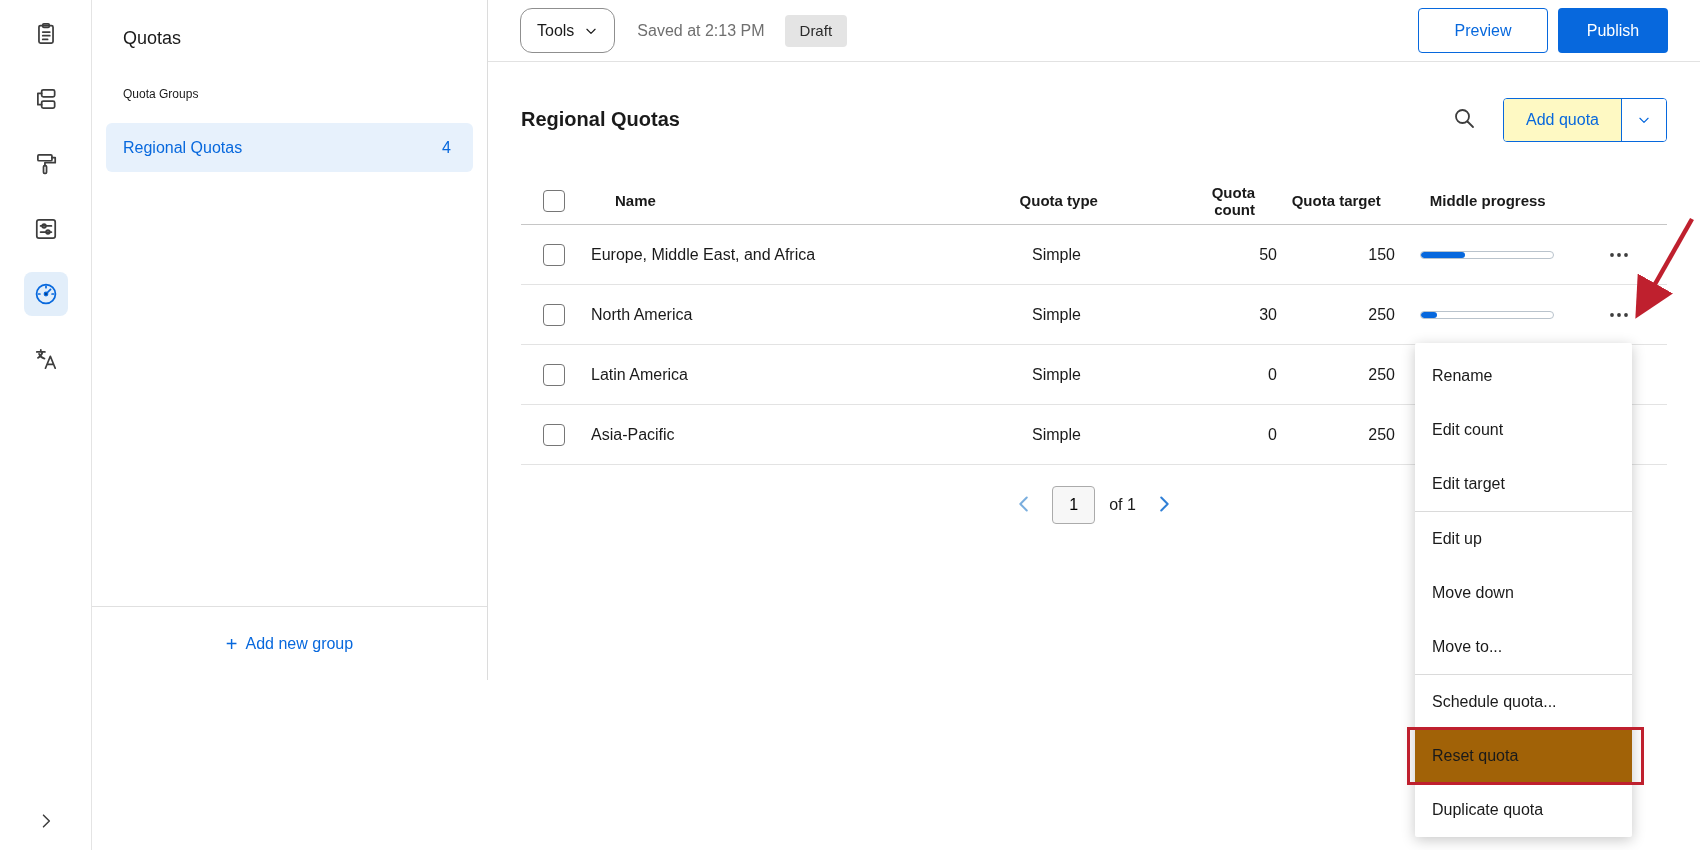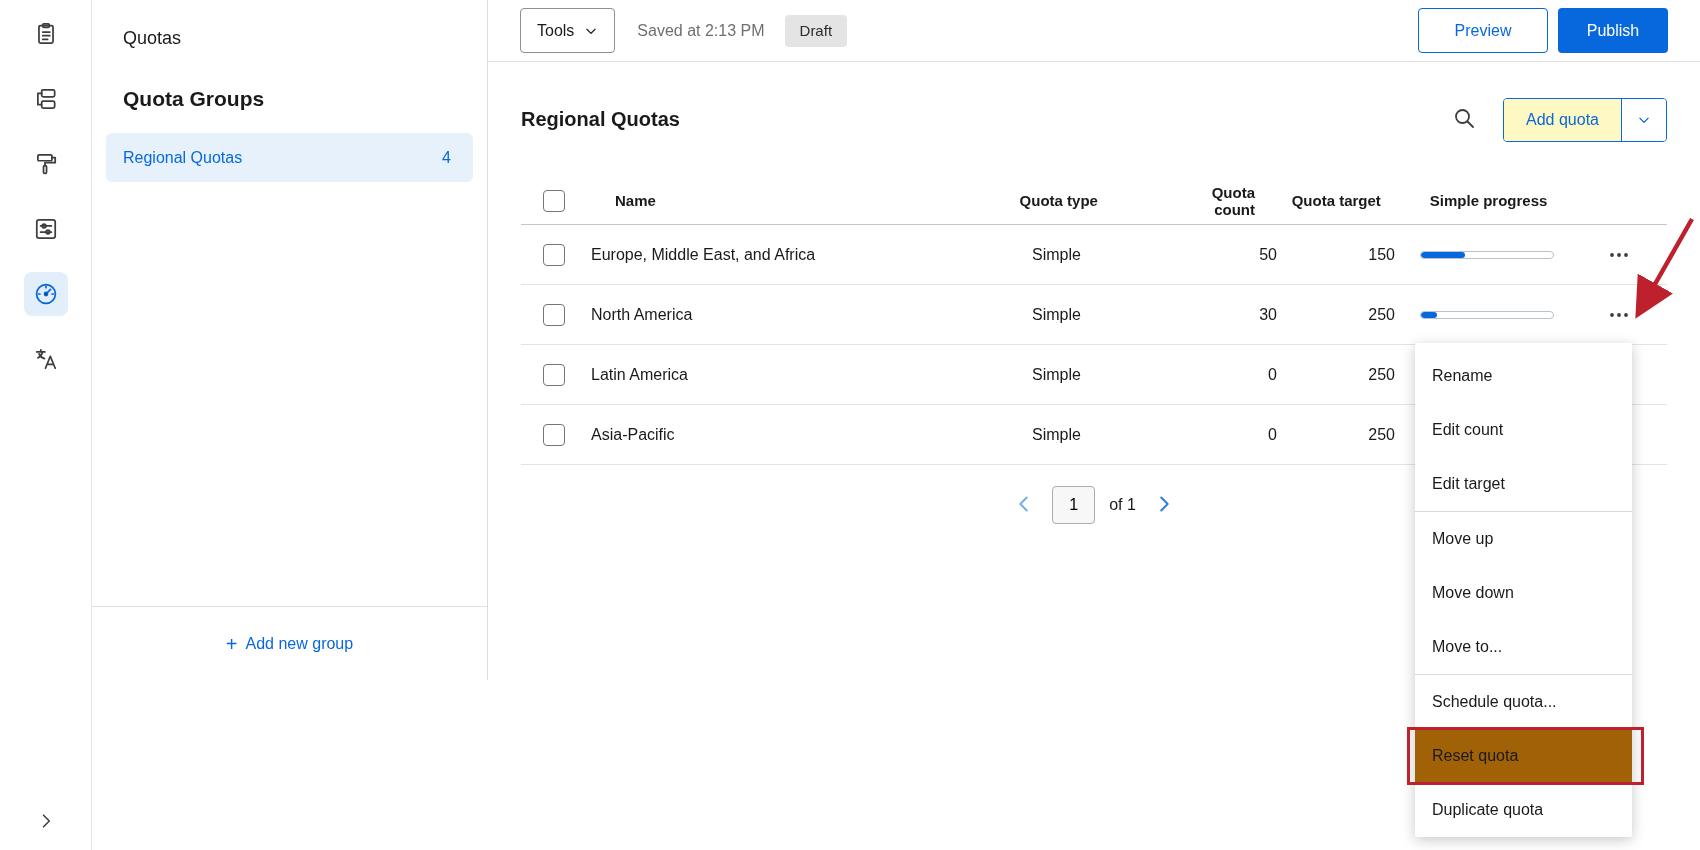--- a/index.html
+++ b/index.html
@@ -17,36 +17,36 @@
                    stroke-linecap:round; stroke-linejoin:round; }
   .rail-item.selected svg { stroke:#0768dd; }
   .rail-collapse { position:absolute; bottom:14px; left:28px; width:36px; height:28px;
                    background:transparent; border:none; cursor:pointer; }
   .rail-collapse svg { width:20px; height:20px; stroke:#3d3d3d; fill:none; stroke-width:1.8;
                        stroke-linecap:round; stroke-linejoin:round; }
 
   
   .panel { width:396px; height:680px; border-right:1px solid #dcdcdc; position:relative; }
   .panel-title { font-size:18px; font-weight:500; padding:28px 0 0 31px; }
-  .panel-section { font-size:21px; font-weight:700; padding:38px 0 0 31px; }
+  .panel-section { font-size:12px; font-weight:400; padding:38px 0 0 31px; }
   .group-item { margin:22px 14px 0 14px; height:49px; border-radius:6px; display:flex;
                 align-items:center; padding:0 22px 0 17px; cursor:pointer; font-size:16px; }
   .group-item.selected { background:#e7f1fc; color:#0768dd; }
   .group-item .count { margin-left:auto; font-size:16px; }
   .panel-footer { position:absolute; bottom:0; left:0; right:0; height:74px;
                   border-top:1px solid #e0e0e0; display:flex; align-items:center; justify-content:center; }
   .add-group { background:none; border:none; color:#0768dd; font-size:16px;
                font-family:inherit; cursor:pointer; display:flex; align-items:center; gap:8px; }
   .add-group .plus { font-size:20px; line-height:1; }
 
   
   .main { flex:1; display:flex; flex-direction:column; position:relative; }
   .topbar { height:62px; border-bottom:1px solid #e2e2e2; display:flex; align-items:center;
             padding:0 32px; }
-  .tools-btn { height:45px; padding:0 16px; border:1px solid #8f8f8f; border-radius:4px;
+  .tools-btn { height:45px; padding:0 16px; border:1px solid #8f8f8f; border-radius:12px;
                background:#fff; font-size:16px; font-family:inherit; color:#1a1a1a;
                display:flex; align-items:center; gap:10px; cursor:pointer; }
   .tools-btn svg, .split-caret svg { width:14px; height:14px; fill:none; stroke-width:2;
                stroke-linecap:round; stroke-linejoin:round; }
   .tools-btn svg { stroke:#1a1a1a; }
   .saved { color:#6f6f6f; font-size:16px; margin-left:22px; }
   .draft-badge { margin-left:20px; background:#e4e4e4; border-radius:4px; height:32px;
                  padding:0 15px; display:flex; align-items:center; font-size:15px; color:#2b2b2b; }
   .topbar .spacer { flex:1; }
   .btn-preview { height:45px; width:130px; border:1px solid #0768dd; border-radius:4px;
@@ -238,21 +238,21 @@
         </div>
       </div>
 
       <div class="table">
         <div class="thead">
           <span class="cb"></span>
           <span class="col-name">Name</span>
           <span class="col-type">Quota type</span>
           <span class="col-count">Quota count</span>
           <span class="col-target">Quota target</span>
-          <span class="col-progress">Simple progress</span>
+          <span class="col-progress">Middle progress</span>
           <span class="col-menu"></span>
         </div>
         <div id="tbody">
             <div class="trow">
               <span class="cb"></span>
               <span class="col-name">Europe, Middle East, and Africa</span>
               <span class="col-type">Simple</span>
               <span class="col-count">50</span>
               <span class="col-target">150</span>
               <span class="col-progress">
@@ -343,21 +343,21 @@
         </button>
       </div>
     </section>
   </main>
 
   <div class="context-menu" id="context-menu">
       <div class="menu-item">Rename</div>
       <div class="menu-item">Edit count</div>
       <div class="menu-item">Edit target</div>
       <div class="menu-divider"></div>
-      <div class="menu-item">Move up</div>
+      <div class="menu-item">Edit up</div>
       <div class="menu-item">Move down</div>
       <div class="menu-item">Move to...</div>
       <div class="menu-divider"></div>
       <div class="menu-item">Schedule quota...</div>
       <div class="menu-item highlighted">Reset quota<span class="red-box"></span></div>
       <div class="menu-item">Duplicate quota</div>
     </div>
 
   <svg class="annotation-arrow" viewBox="0 0 110 135">
     <defs>

